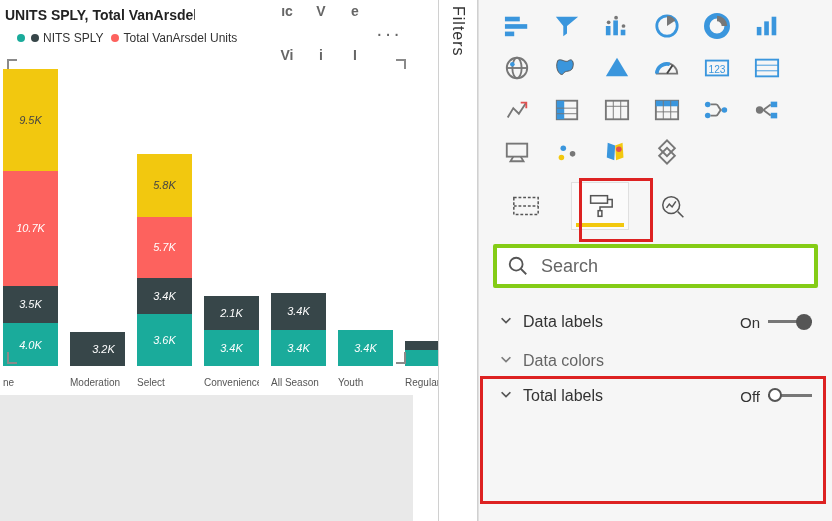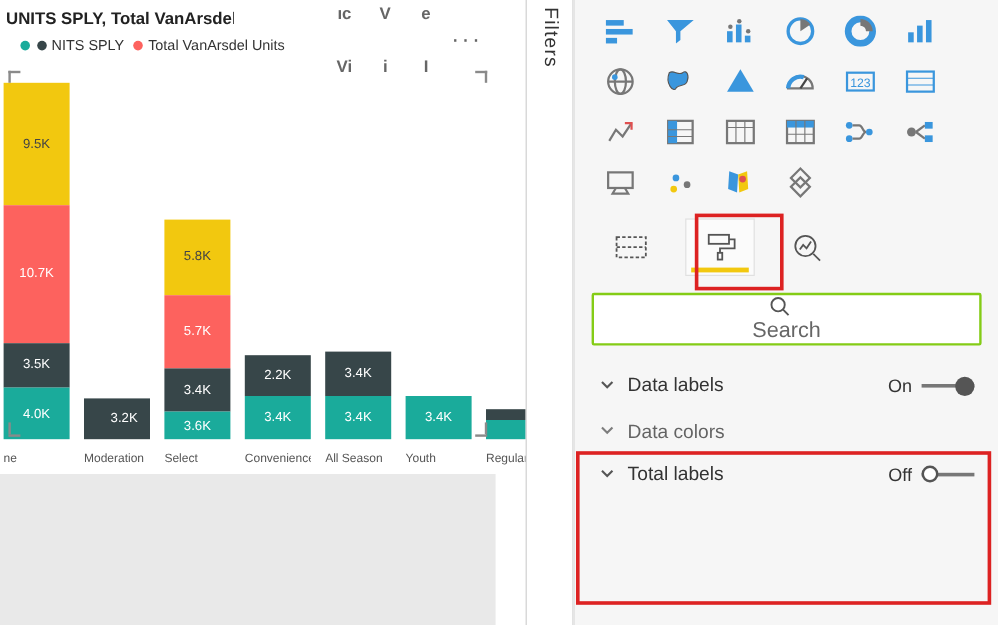--- a/index.html
+++ b/index.html
@@ -35,21 +35,21 @@
   .tool-col .icn { display:flex; align-items:center; justify-content:center; height:28px; }
   .pin svg, .funnel svg, .focus svg { stroke:#666; fill:none; stroke-width:1.5; }
   .more { font-size:20px; letter-spacing:2px; color:#666; padding:2px 4px; }
 
   
   .plot {
     position: absolute; left: 0; top: 60px; right: 2px; bottom: 22px;
     display: flex; align-items: flex-end; justify-content: flex-start;
     gap: 12px; padding: 0 0 0 0;
   }
-  .col { flex: 0 0 55px; display: flex; flex-direction: column; align-items: center; height: 100%; justify-content: flex-end; }
+  .col { flex: 0 0 55px; display: flex; flex-direction: column; align-items: center; height: 100%; justify-content: flex-end; font-style: italic; }
   .seg { width: 100%; display:flex; align-items:center; justify-content:center; color:#fff; font-size:11px; }
   .seg.teal { background:#1aab9b; }
   .seg.slate { background:#374649; }
   .seg.red { background:#fd625e; }
   .seg.yellow { background:#f2c80f; color:#444; }
 
   .cat-axis {
     position:absolute; left:0; right:2px; bottom:0; display:flex; gap:12px;
   }
   .cat-axis span { flex:0 0 55px; font-size:10px; color:#555; white-space:nowrap; overflow:hidden; }
@@ -103,22 +103,22 @@
     background:#fff;
     position:relative;
   }
   .tab-row .tab.fields { background:transparent; border:none; }
   .tab-row .tab svg { width:30px; height:28px; stroke:#555; fill:none; stroke-width:1.6; }
   .tab.format { border:1px solid #e0e0e0; background:#fbfbfb; }
   .tab.format::after { content:""; position:absolute; left:4px; right:4px; bottom:2px; height:4px; background:#f2c80f; }
   .red-box-a { position:absolute; left:82px; top:-4px; width:74px; height:64px; border:3px solid #d22; pointer-events:none; }
 
   .search-row {
-    margin: 14px 14px 10px 14px; background:#fff; border:2px solid #84cc16; border-radius:2px;
-    display:flex; align-items:center; height:44px; padding:0 10px;flex-direction:column;
+    margin: 14px 14px 10px 14px; background:#fff; border:4px solid #84cc16; border-radius:2px;
+    display:flex; align-items:center; height:44px; padding:0 10px;
   }
   .search-row svg{ width:22px; height:22px; stroke:#555; fill:none; stroke-width:2; margin-right:12px;}
   .search-row span { font-size:18px; color:#666; }
 
   .sections { padding: 0 10px; }
   .sec-row {
     display:flex; align-items:center; height:48px; padding:0 10px;
     justify-content:space-between;
   }
   .sec-row.clipped { height:26px; overflow:hidden; align-items:flex-end; padding-bottom:2px; opacity:0.75;}
@@ -191,24 +191,24 @@
           <div class="seg slate" style="height: 37.5px;">3.5K</div>
           <div class="seg teal" style="height: 42.8571px;">4.0K</div>
         </div>
         <div class="col">
           <div class="seg slate" style="height: 34.2857px; padding-left: 12px;">3.2K</div>
         </div>
         <div class="col">
           <div class="seg yellow" style="height: 62.1429px;">5.8K</div>
           <div class="seg red" style="height: 61.0714px;">5.7K</div>
           <div class="seg slate" style="height: 36.4286px;">3.4K</div>
-          <div class="seg teal" style="height: 23px;">3.6K</div>
-        </div>
-        <div class="col">
-          <div class="seg slate" style="height: 33.2143px;">2.2K</div>
+          <div class="seg teal" style="height: 52px;">3.6K</div>
+        </div>
+        <div class="col">
+          <div class="seg slate" style="height: 33.2143px;">2.1K</div>
           <div class="seg teal" style="height: 36.4286px;">3.4K</div>
         </div>
         <div class="col">
           <div class="seg slate" style="height: 36.4286px;">3.4K</div>
           <div class="seg teal" style="height: 36.4286px;">3.4K</div>
         </div>
         <div class="col">
           <div class="seg teal" style="height: 36.4286px;">3.4K</div>
         </div>
         <div class="col">

